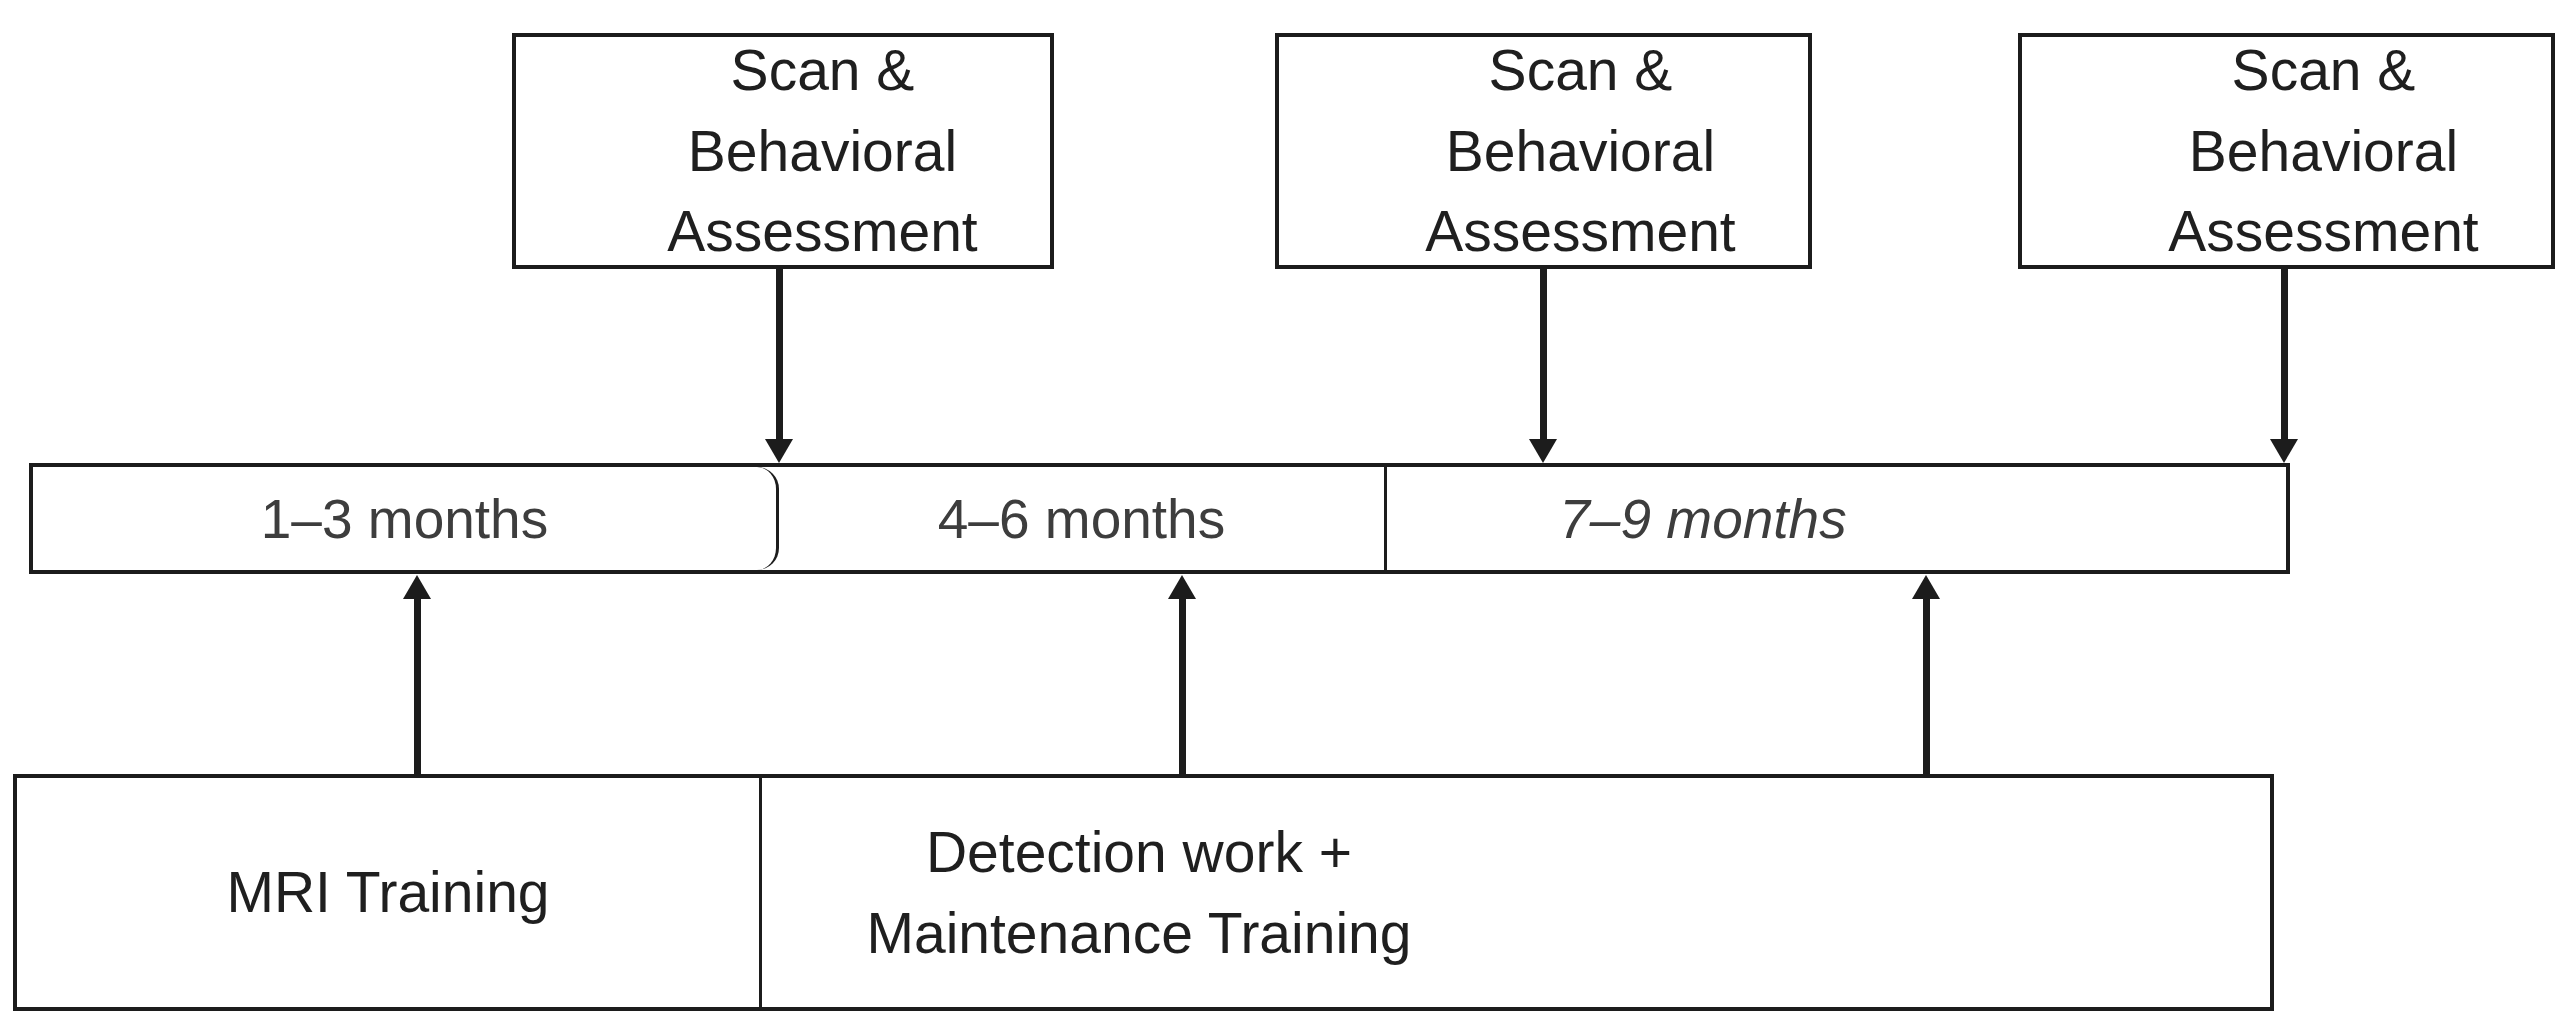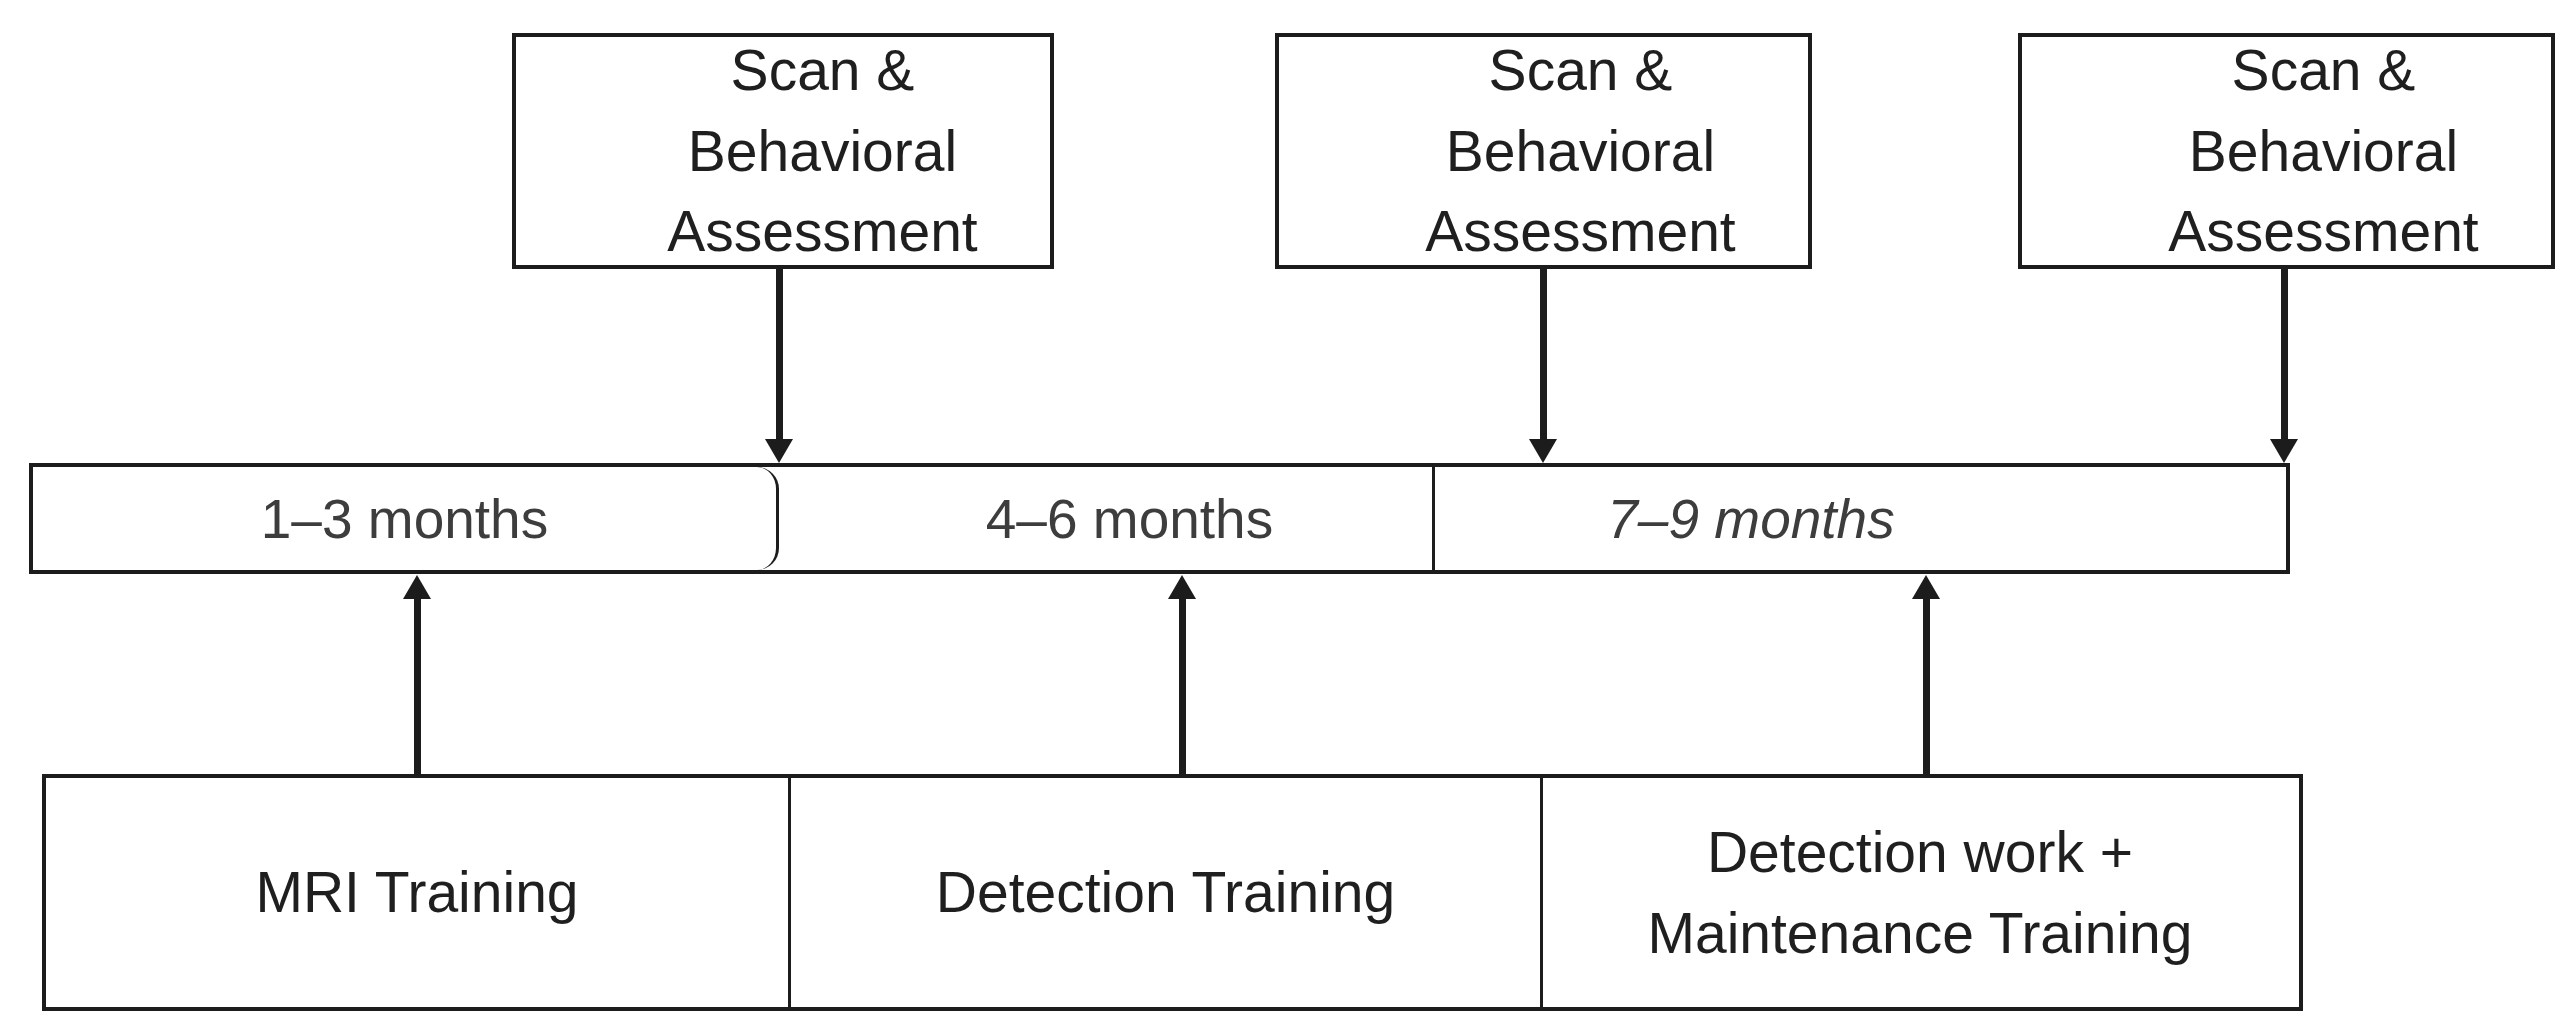--- a/index.html
+++ b/index.html
@@ -53,27 +53,27 @@
   .period {
     box-sizing: border-box;
     display: flex;
     align-items: center;
     justify-content: center;
     font-size: 55px;
     color: var(--period-text, #3d3d3d);
   }
   .period.divided { border-right: 3.3px solid var(--line, #1c1c1c); }
   #period-1 { width: 746px; border-radius: 22px; }
-  #period-2 { width: 608px; margin-left: 48px; }
+  #period-2 { width: 608px; }
   #period-3 { width: 632px; font-style: italic; }
 
   
   .training-row {
     position: absolute;
-    left: 42px; top: 774px;
+    left: 13px; top: 774px;
     width: 2261px; height: 237px;
     box-sizing: border-box;
     border: 4.9px solid var(--line, #1c1c1c);
     background: #ffffff;
     display: flex;
   }
   .training-box {
     box-sizing: border-box;
     display: flex;
     align-items: center;
@@ -170,22 +170,19 @@
   </div>
   <div class="arrow up" id="up-arrow-3">
     <div class="head"></div>
     <div class="shaft"></div>
   </div>
 
   <div class="training-row">
     <div class="training-box divided" id="training-box-1">
       <div class="label">MRI Training</div>
     </div>
-    <div class="training-box divided" id="training-box-2">
-      <div class="label">Detection Training</div>
-    </div>
     <div class="training-box" id="training-box-3">
       <div class="label">Detection work + Maintenance Training</div>
     </div>
   </div>
 
 </div>
 
 
 </body></html>

